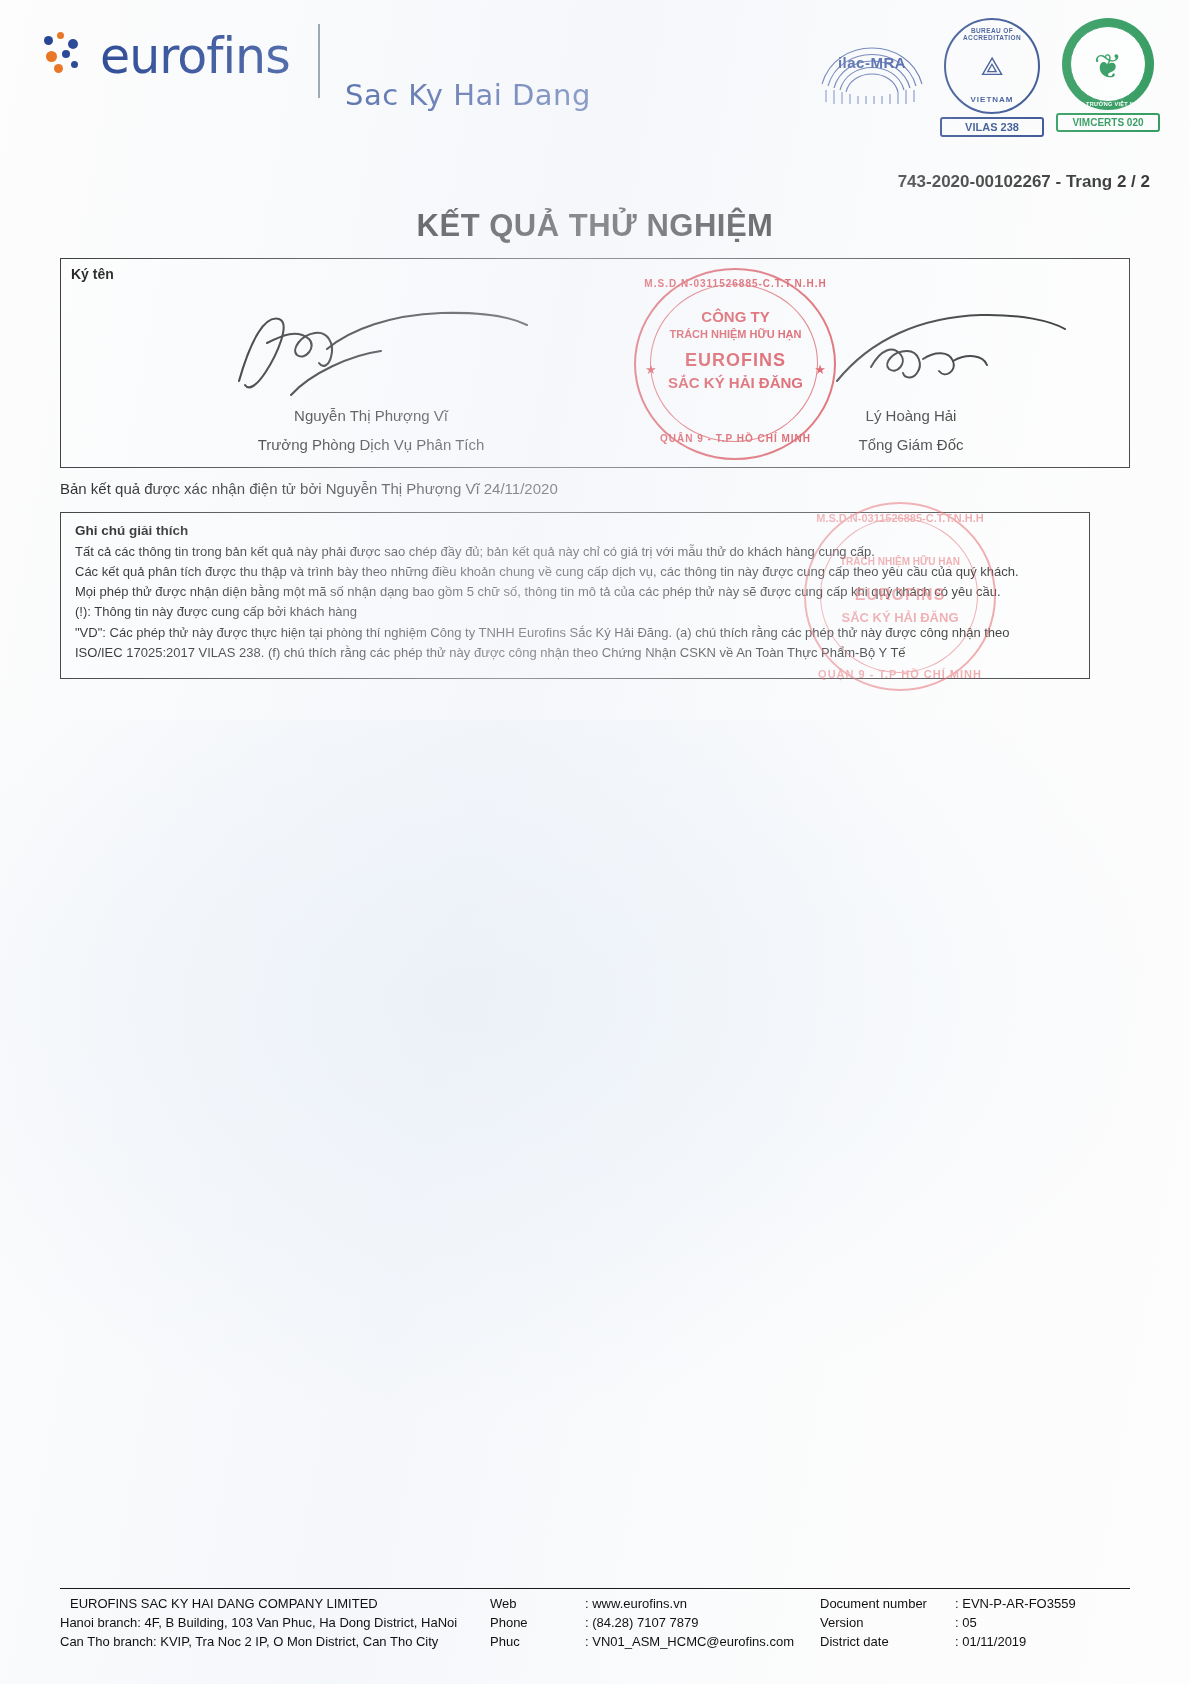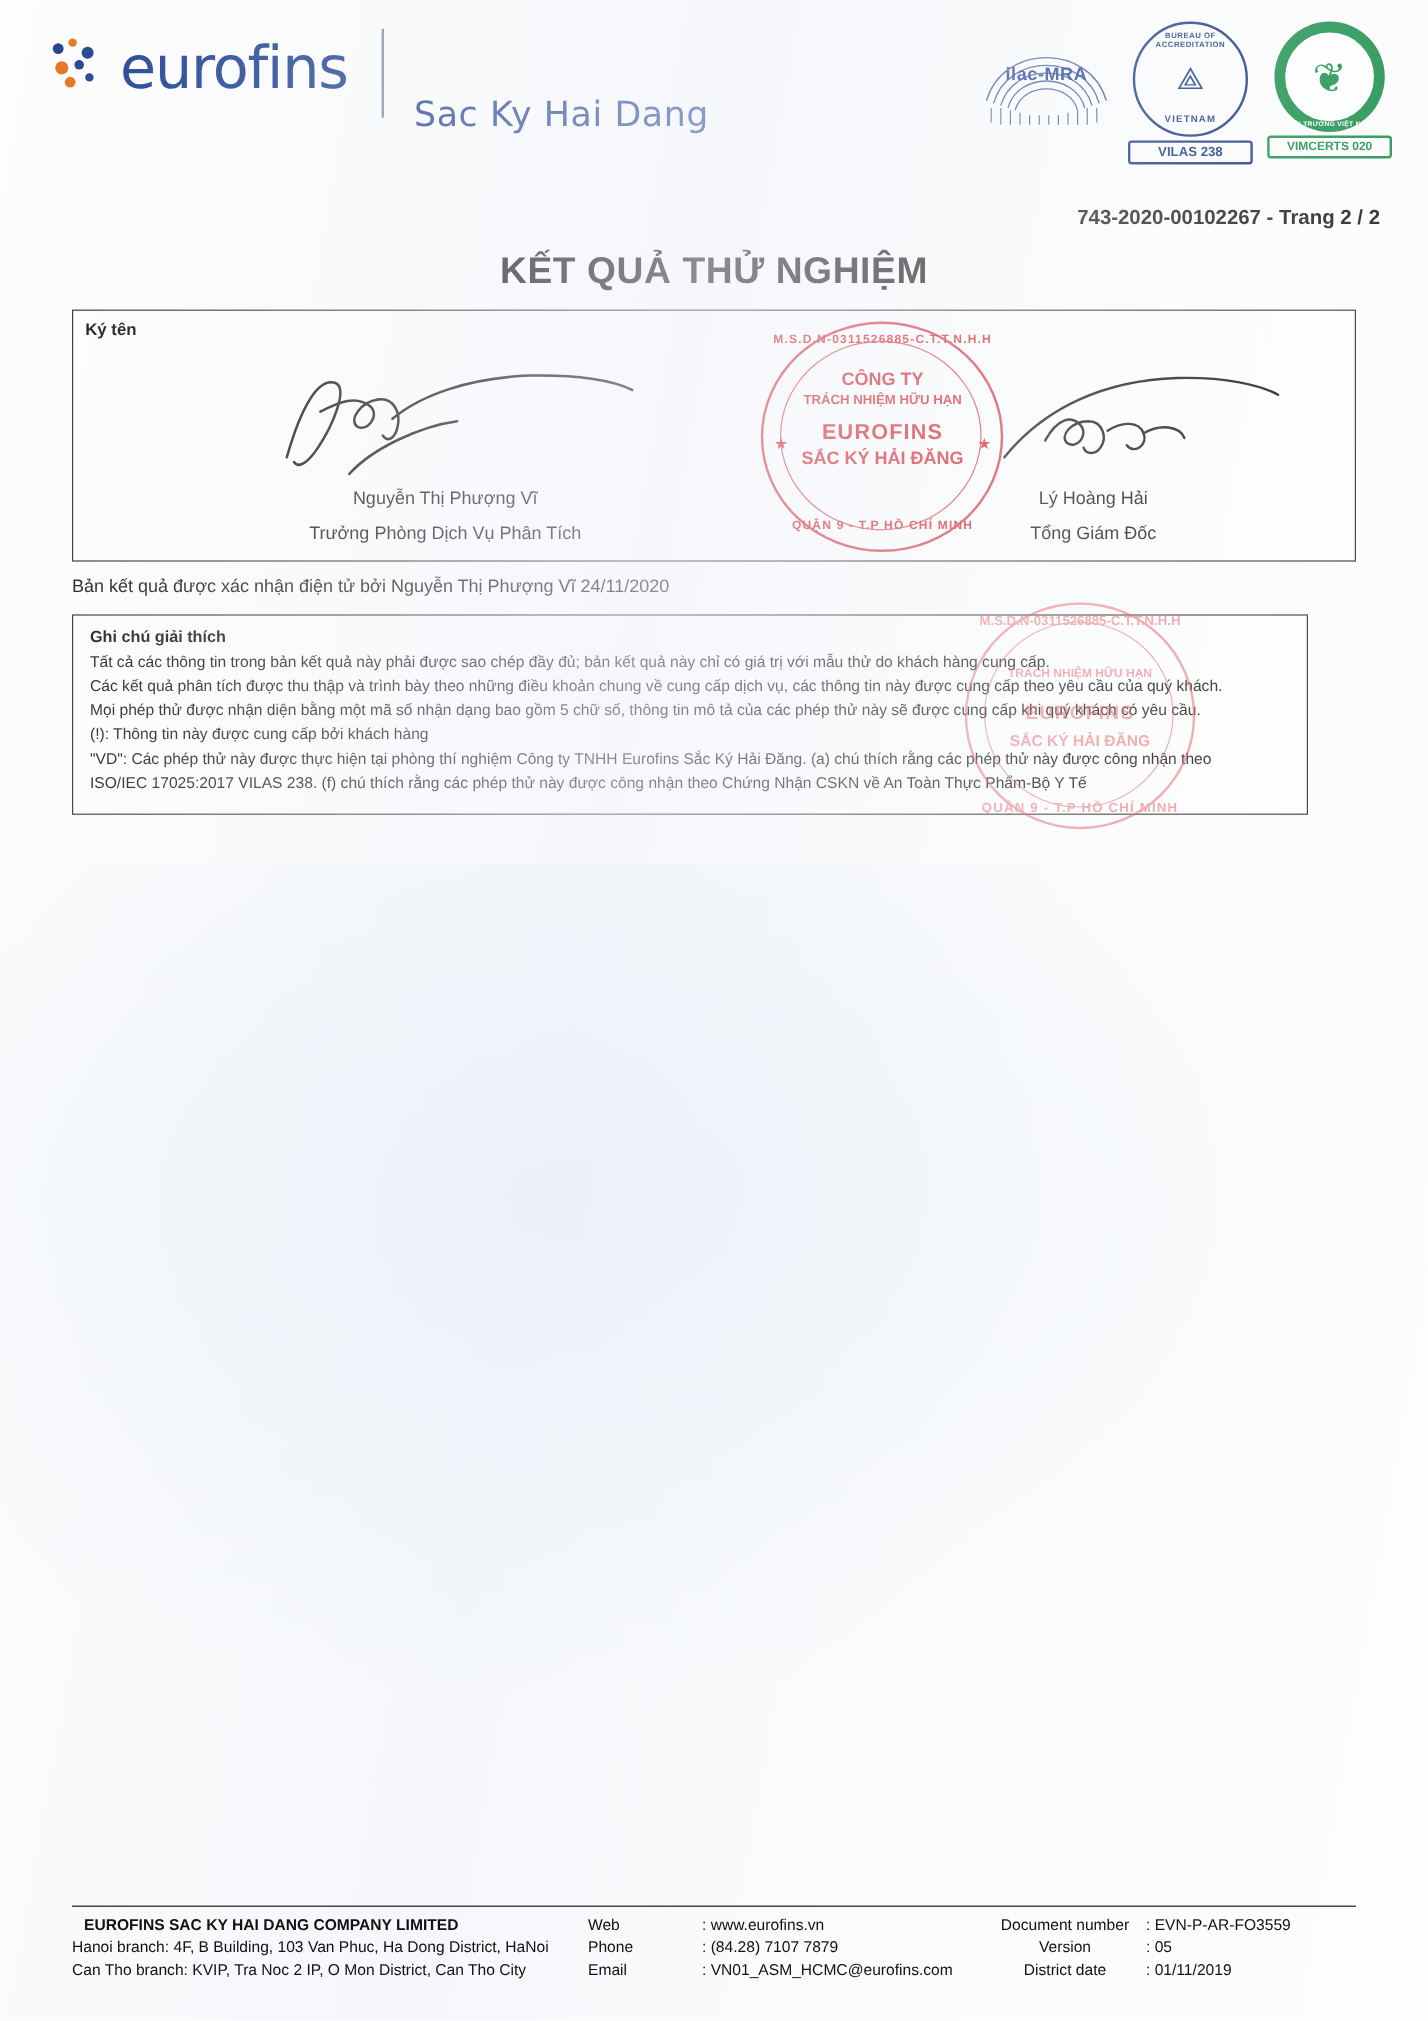--- a/index.html
+++ b/index.html
@@ -383,24 +383,24 @@
     display: flex;
   }
   .f-col-a { width: 430px; }
   .f-col-b { width: 330px; }
   .f-col-c { width: 310px; }
   .f-line {
     font-size: 13px;
     line-height: 1.45;
     white-space: nowrap;
   }
-  .f-line.bold { font-weight: bold; padding-left: 10px; }
+  .f-line.bold { font-weight: normal; padding-left: 10px; }
   .f-kv { display: flex; }
   .f-k { width: 95px; }
-  .f-k2 { width: 135px; text-align: center; }
+  .f-k2 { width: 135px; }
   .f-v { flex: 1; }
 </style>
 </head>
 <body>
 
 <div class="page">
 
   <div class="header">
 
     <div class="logo-wrap">
@@ -551,21 +551,21 @@
     <div class="f-col-b">
       <div class="f-line f-kv">
         <span class="f-k">Web</span>
         <span class="f-v">: www.eurofins.vn</span>
       </div>
       <div class="f-line f-kv">
         <span class="f-k">Phone</span>
         <span class="f-v">: (84.28) 7107 7879</span>
       </div>
       <div class="f-line f-kv">
-        <span class="f-k">Email</span>
+        <span class="f-k">Phuc</span>
         <span class="f-v">: VN01_ASM_HCMC@eurofins.com</span>
       </div>
     </div>
 
     <div class="f-col-c">
       <div class="f-line f-kv">
         <span class="f-k2">Document number</span>
         <span class="f-v">: EVN-P-AR-FO3559</span>
       </div>
       <div class="f-line f-kv">

